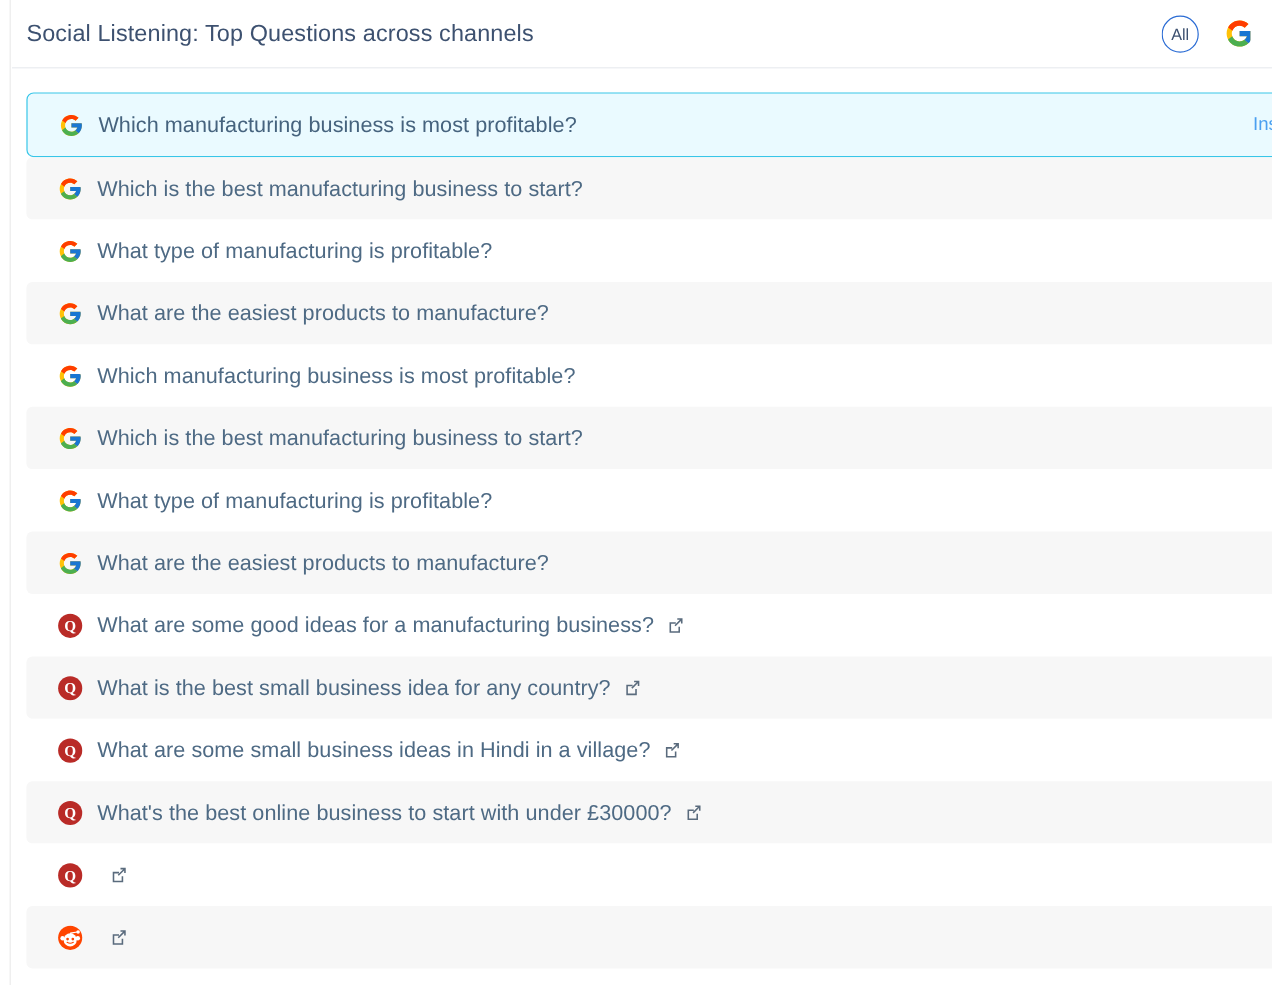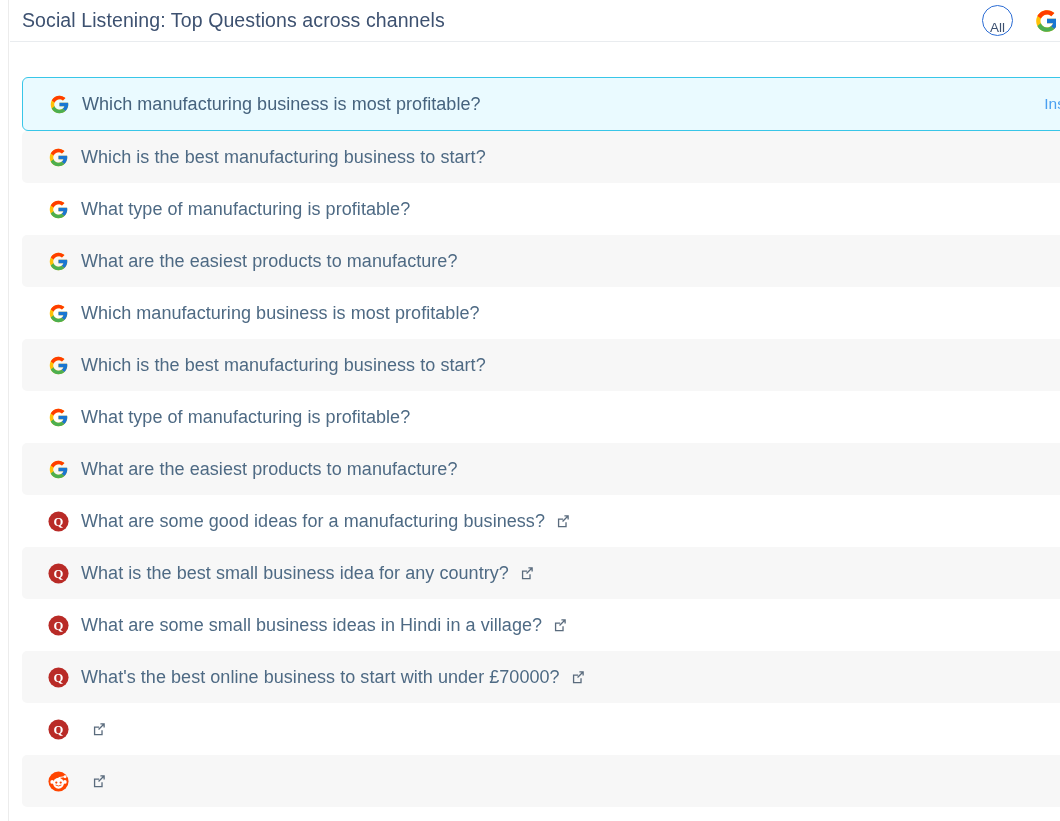--- a/index.html
+++ b/index.html
@@ -34,27 +34,27 @@
     border-right: 1px solid #ececec;
     box-sizing: border-box;
   }
 
   
   .header {
     position: absolute;
     left: 10px;
     top: 0;
     right: 0;
-    height: 42px;
+    height: 57px;
     background: #ffffff;
     border-bottom: 1px solid #e9ecef;
     display: flex;
     align-items: center;
     box-sizing: border-box;
-    padding: 0 4px 0 12px;
+    padding: 0 18px 0 12px;
   }
   .header-title {
     font-size: 19.5px;
     color: #3d5170;
     font-weight: 400;
     letter-spacing: 0.1px;
     white-space: nowrap;
   }
   .header-filters {
     margin-left: auto;
@@ -74,21 +74,20 @@
     align-items: center;
     justify-content: center;
     box-sizing: border-box;
     cursor: pointer;
     background: #ffffff;
   }
   .filter-chip.all {
     border: 1.5px solid #2b6cd4;
     color: #3d5170;
     font-size: 13.5px;
-    align-items: flex-end;
   }
   .filter-chip.icon-chip {
     border: none;
     position: relative;
     left: 6px;
   }
 
   
   .list {
     position: absolute;
@@ -278,21 +277,21 @@
         <svg class="ext-link" viewBox="0 0 16 16">
           <path d="M2.2 5.2 h6.0 v1.5 h-4.5 v7.0 h7.0 v-4.3 h1.5 v5.8 h-10 z" fill="#5a6b7d"></path>
           <path d="M9.6 1.4 h5.0 v5.0 h-1.5 v-2.5 l-5.1 5.1 -1.05 -1.05 5.1 -5.1 h-2.45 z" fill="#5a6b7d"></path>
         </svg>
       </div>
       <div class="row alt">
         <svg class="row-icon" viewBox="0 0 48 48">
           <circle cx="24" cy="24" r="23" fill="#b92b27"></circle>
           <text x="24" y="34" text-anchor="middle" font-family="Liberation Serif, serif" font-size="29" font-weight="bold" fill="#ffffff">Q</text>
         </svg>
-        <span class="row-text">What's the best online business to start with under £70000?</span>
+        <span class="row-text">What's the best online business to start with under £30000?</span>
         <svg class="ext-link" viewBox="0 0 16 16">
           <path d="M2.2 5.2 h6.0 v1.5 h-4.5 v7.0 h7.0 v-4.3 h1.5 v5.8 h-10 z" fill="#5a6b7d"></path>
           <path d="M9.6 1.4 h5.0 v5.0 h-1.5 v-2.5 l-5.1 5.1 -1.05 -1.05 5.1 -5.1 h-2.45 z" fill="#5a6b7d"></path>
         </svg>
       </div>
       <div class="row">
         <svg class="row-icon" viewBox="0 0 48 48">
           <circle cx="24" cy="24" r="23" fill="#b92b27"></circle>
           <text x="24" y="34" text-anchor="middle" font-family="Liberation Serif, serif" font-size="29" font-weight="bold" fill="#ffffff">Q</text>
         </svg>

